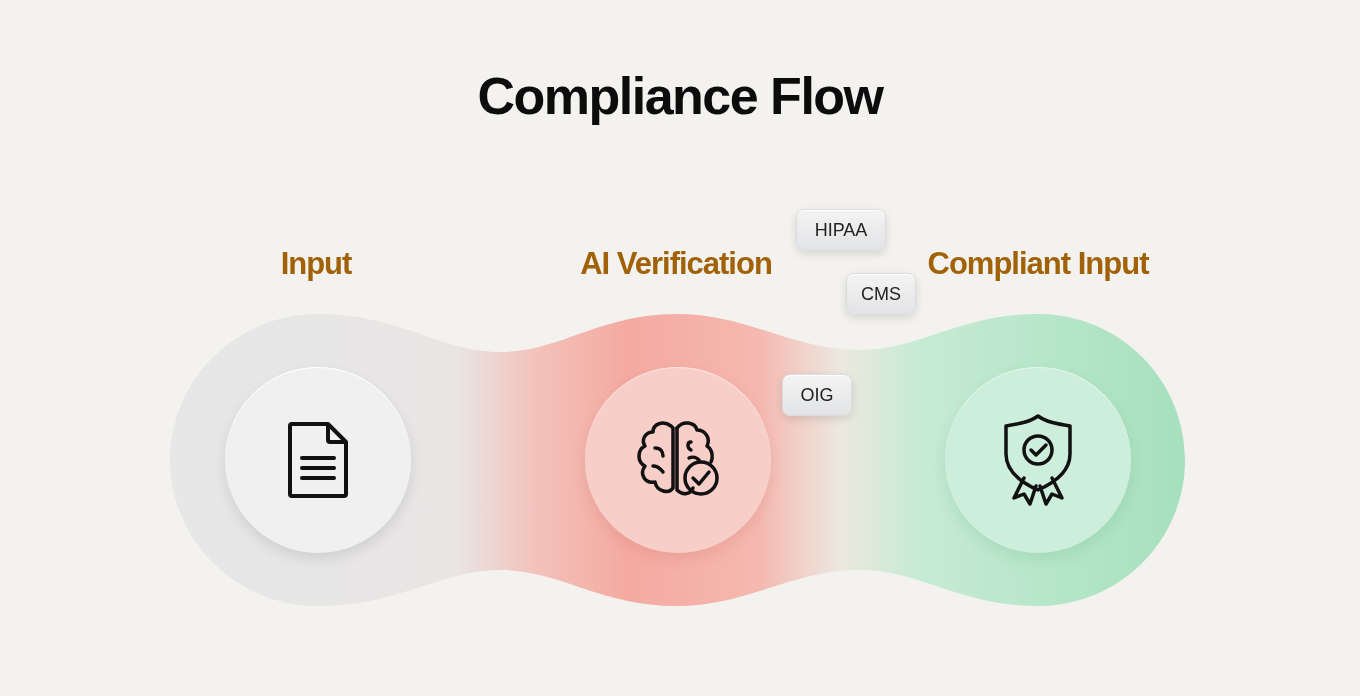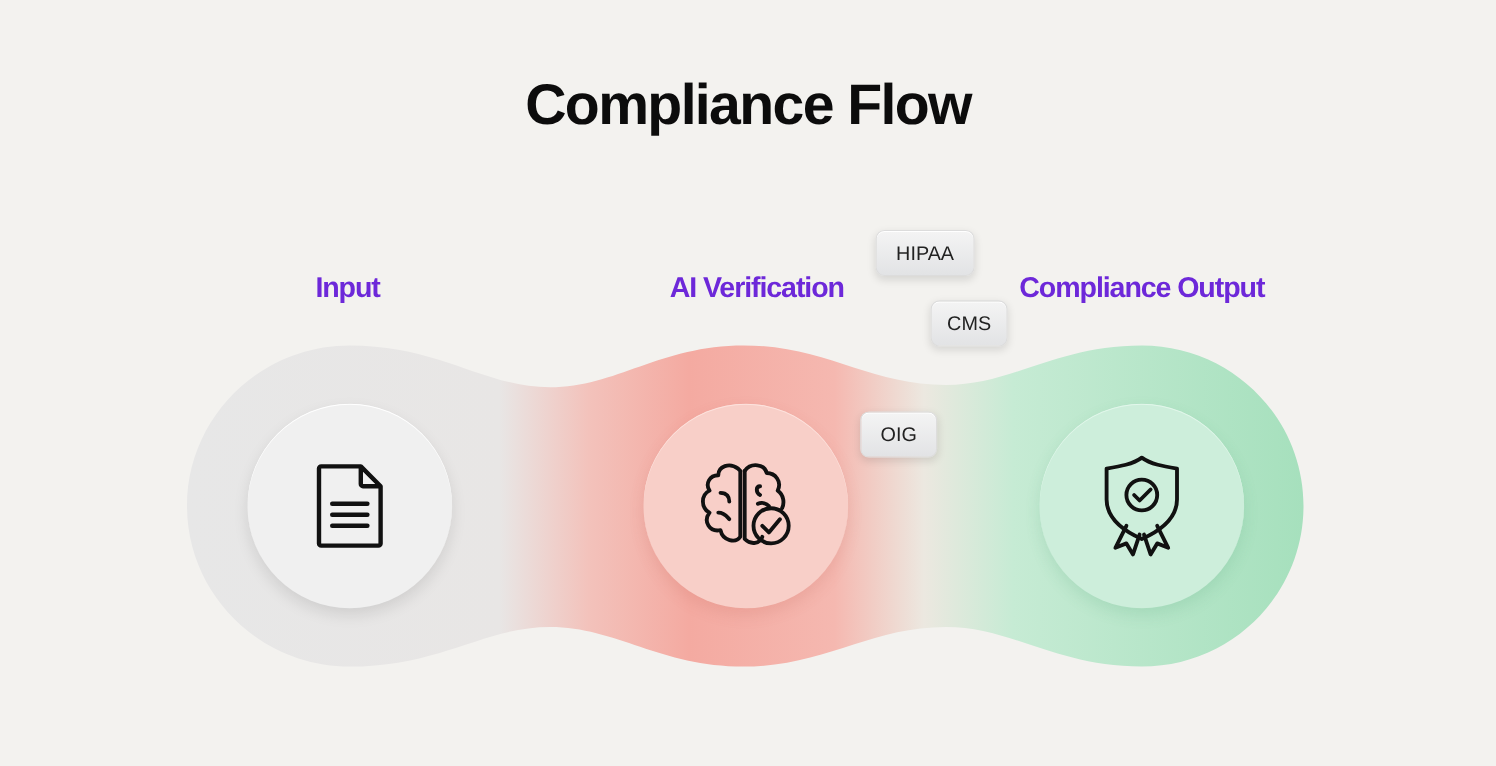--- a/index.html
+++ b/index.html
@@ -7,22 +7,22 @@
     width:1360px; height:696px; overflow:hidden;
     background:#f3f2ef;
     font-family:"Liberation Sans", sans-serif;
     position:relative; color:#111;
   }
   .title {
     position:absolute; left:0; top:66px; width:1360px; text-align:center;
     font-size:52px; font-weight:bold; letter-spacing:-1.5px; color:#0c0c0c;
   }
   .stage-label {
-    position:absolute; top:246px; font-size:26px; font-weight:bold;
-    letter-spacing:-1px; color:#6d28d9; white-space:nowrap;
+    position:absolute; top:246px; font-size:31px; font-weight:bold;
+    letter-spacing:-1px; color:#a16207; white-space:nowrap;
     transform:translateX(-50%);
   }
   svg.flow { position:absolute; left:0; top:0; }
   .inner {
     position:absolute; width:186px; height:186px; border-radius:50%;
     transform:translate(-50%,-50%);
     display:flex; align-items:center; justify-content:center;
   }
   .inner.input { background:#f0f0f0; box-shadow:0 6px 14px rgba(0,0,0,0.10), inset 0 1px 0 #fff; }
   .inner.ai { background:#f8cfc8; box-shadow:0 6px 14px rgba(180,80,70,0.15), inset 0 1px 0 #fde3de; }
@@ -34,22 +34,22 @@
     border:1px solid #dcdcdc;
     font-size:18px; color:#222; display:flex; align-items:center; justify-content:center;
   }
 </style>
 </head>
 <body>
 
 <div class="title">Compliance Flow</div>
 
 <div class="stage-label" style="left:316px;">Input</div>
-<div class="stage-label" style="left:676px;margin-left:12px;">AI Verification</div>
-<div class="stage-label" style="left:1038px;">Compliance Output</div>
+<div class="stage-label" style="left:676px;">AI Verification</div>
+<div class="stage-label" style="left:1038px;">Compliant Input</div>
 
 <svg class="flow" width="1360" height="696">
   <defs>
     <linearGradient id="band" x1="170" y1="0" x2="1185" y2="0" gradientUnits="userSpaceOnUse">
       <stop offset="0" stop-color="#e7e7e7"></stop>
       <stop offset="0.28" stop-color="#e8e6e5"></stop>
       <stop offset="0.36" stop-color="#f3c2bb"></stop>
       <stop offset="0.45" stop-color="#f4aaa1"></stop>
       <stop offset="0.58" stop-color="#f5b8b0"></stop>
       <stop offset="0.66" stop-color="#ece8e0"></stop>

